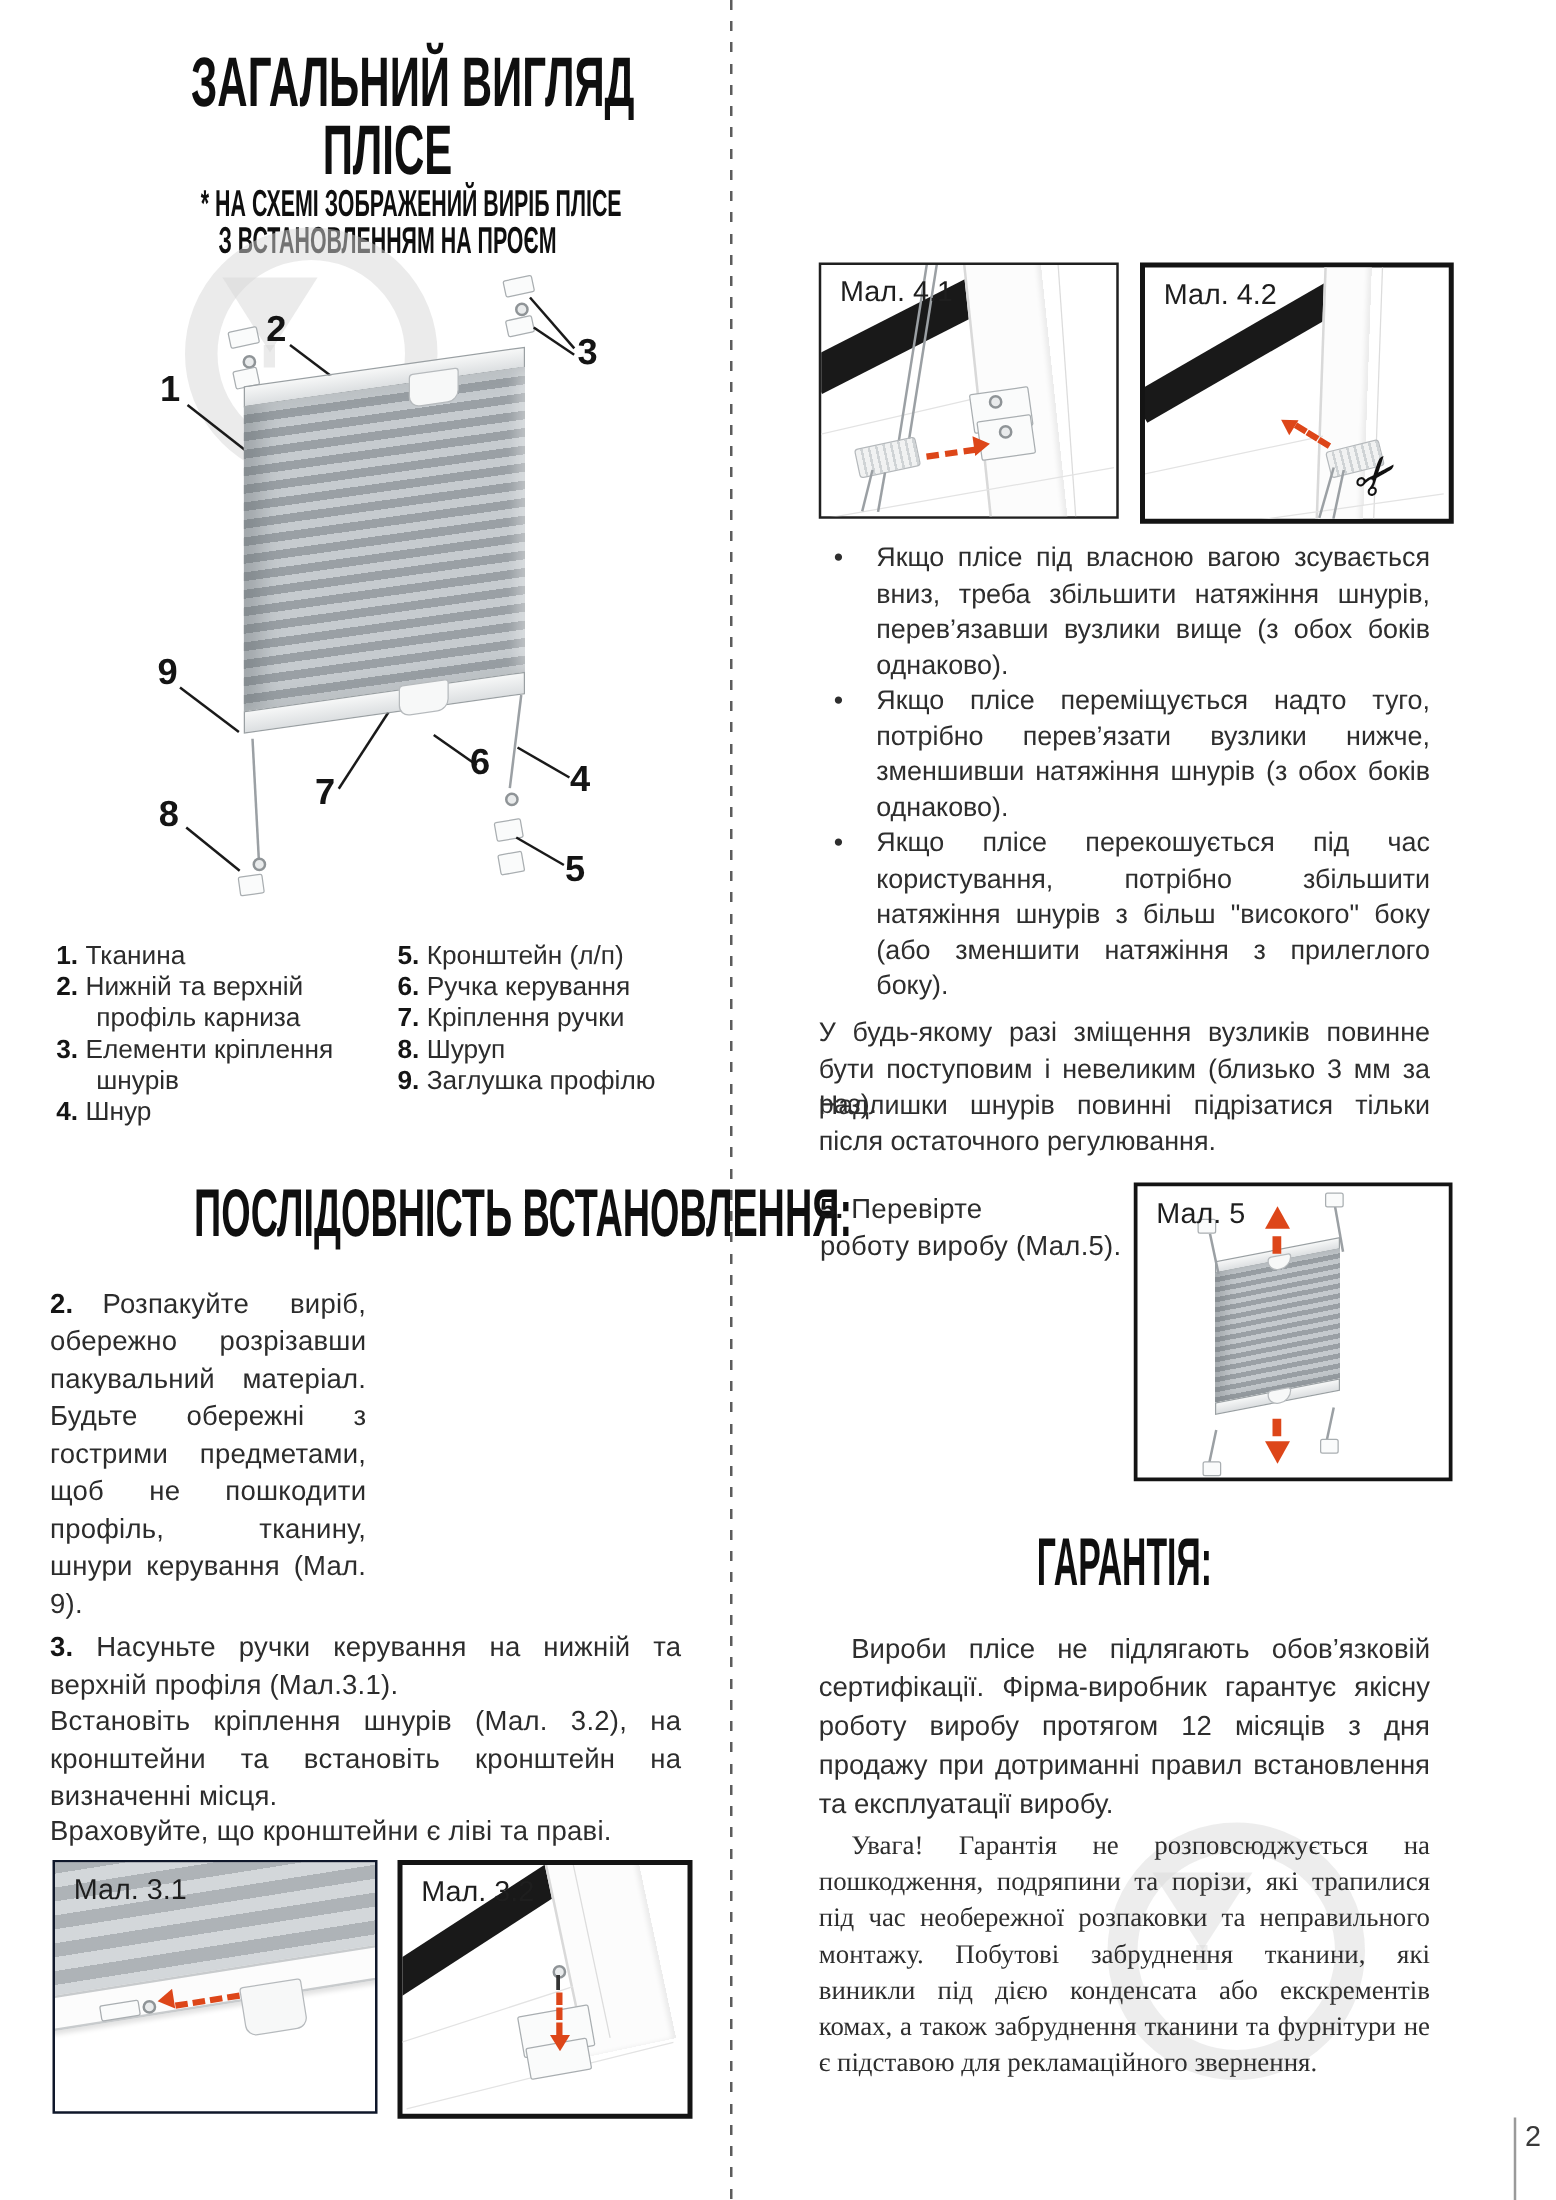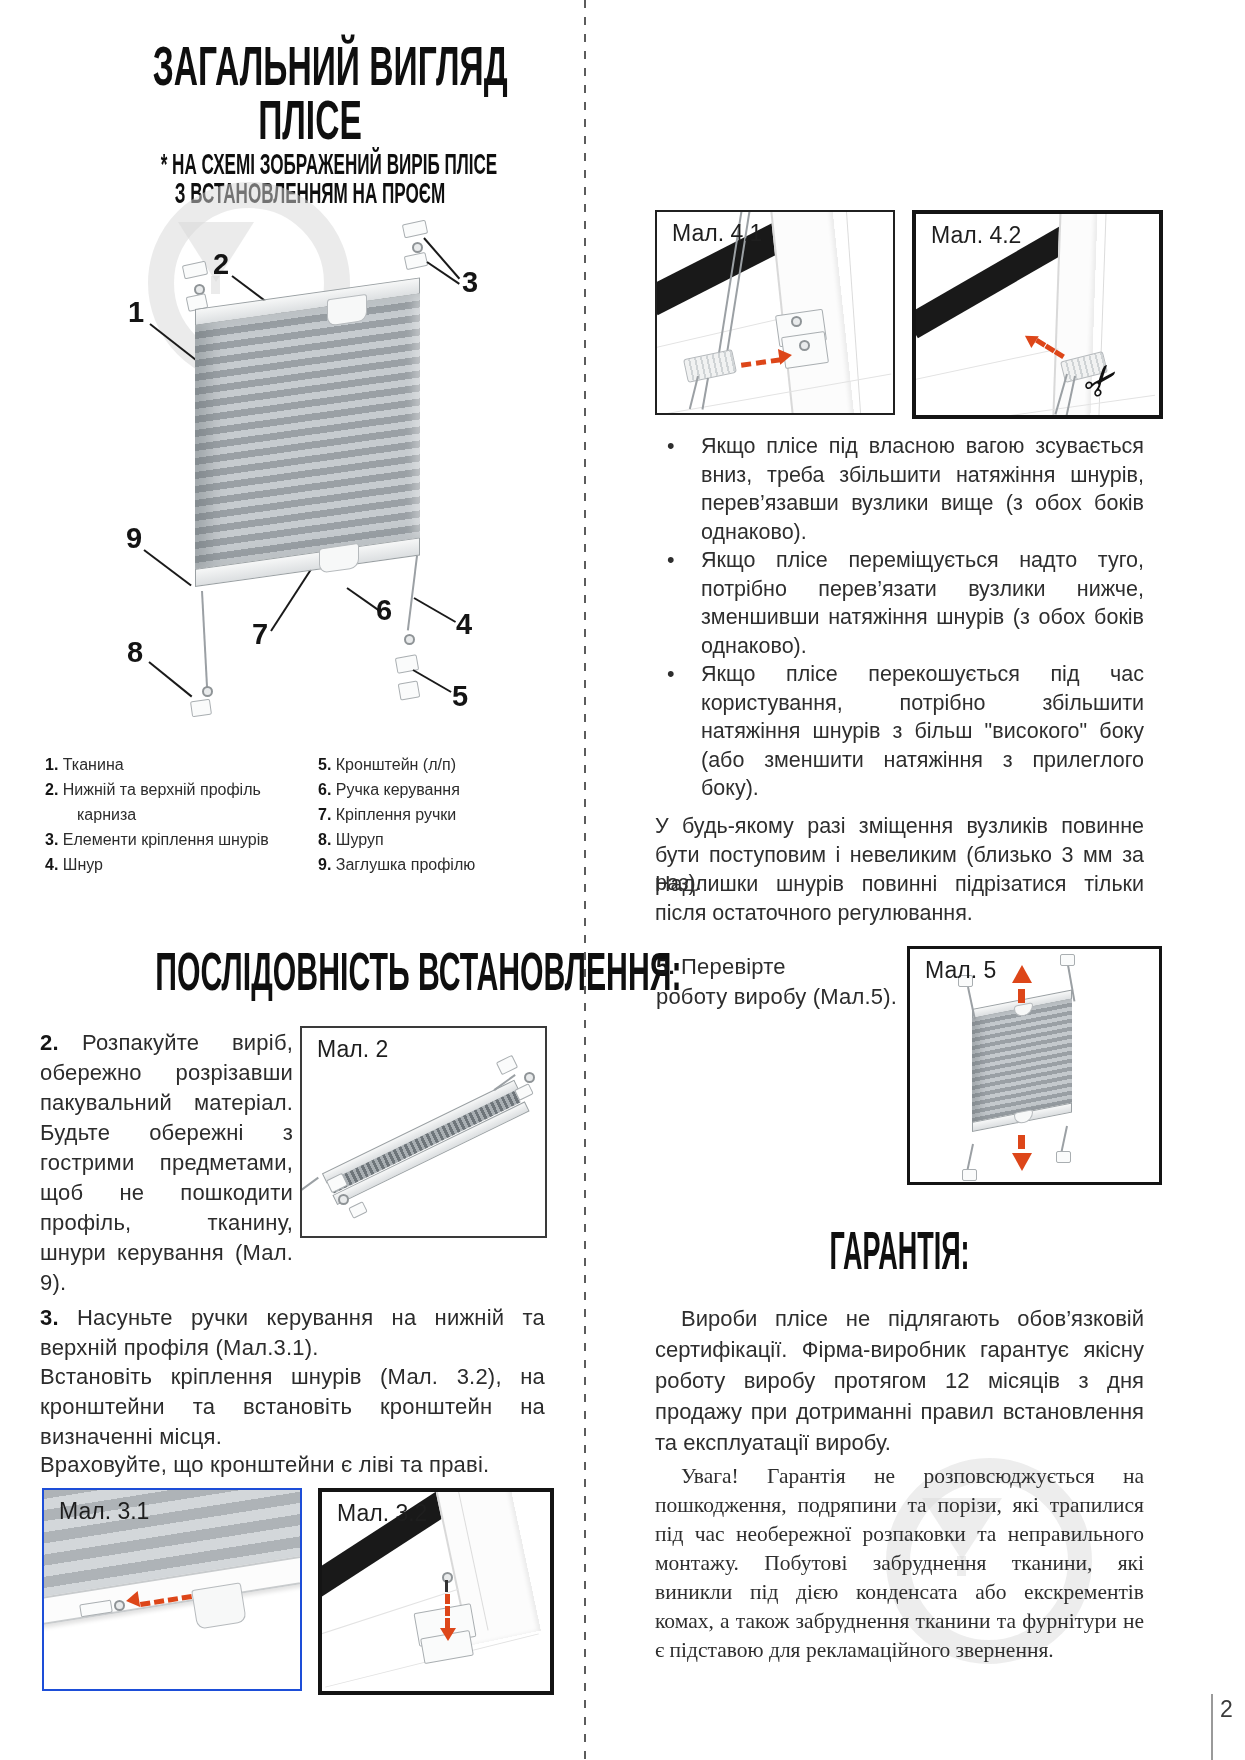--- a/index.html
+++ b/index.html
@@ -10,21 +10,21 @@
   .t1{left:48px;top:40px;width:524px;font-size:56px;line-height:52px;transform:scaleX(.60);}
   .t2{left:48px;top:94px;width:524px;font-size:56px;line-height:52px;transform:scaleX(.60);}
   .s1{left:48px;top:150px;width:524px;font-size:30px;line-height:28px;transform:scaleX(.57);}
   .s2{left:48px;top:179px;width:524px;font-size:30px;line-height:28px;transform:scaleX(.57);}
   .seqh{left:40px;top:946px;width:524px;font-size:54px;line-height:50px;transform:scaleX(.56);}
   .warh{left:655px;top:1224px;width:489px;font-size:54px;line-height:52px;transform:scaleX(.50);}
   
   .para{position:absolute;font-size:22px;line-height:30px;text-align:justify;color:#2c2c2c;letter-spacing:.2px;}
   .num{font-weight:700;color:#151515;}
   .numgap{display:inline-block;min-width:42px;font-weight:700;color:#151515;}
-  .legend-col{position:absolute;font-size:16px;line-height:25px;color:#2c2c2c;}
+  .legend-col{position:absolute;font-size:21px;line-height:25px;color:#2c2c2c;}
   .litem{padding-left:32px;text-indent:-32px;margin:0;}
   .bullets{position:absolute;font-size:21.5px;line-height:28.5px;}
   .bullet{position:relative;padding-left:46px;text-align:justify;margin:0;}
   .bmark{position:absolute;left:12px;top:0;}
   .noteblk{position:absolute;font-size:21.5px;line-height:28.5px;text-align:justify;}
   .warr1{position:absolute;font-size:22px;line-height:31px;text-align:justify;text-indent:26px;}
   .warr2{position:absolute;font-size:21.5px;line-height:29px;text-align:justify;text-indent:26px;}
   
   .divider{position:absolute;left:584px;top:0;width:2px;height:1760px;
            background:repeating-linear-gradient(180deg,#5c5c5c 0 8px,transparent 8px 17px);}
@@ -146,44 +146,28 @@
     <p class="litem"><span class="num">8.</span> <span>Шуруп</span></p>
     <p class="litem"><span class="num">9.</span> <span>Заглушка профілю</span></p>
   </div>
 
   <div class="cond seqh">ПОСЛІДОВНІСТЬ ВСТАНОВЛЕННЯ:</div>
 
   <div class="para" style="left:40px;top:1028px;width:253px;">
     <span class="numgap">2.</span><span>Розпакуйте виріб, обережно розрізавши пакувальний матеріал. Будьте обережні з гострими предметами, щоб не пошкодити профіль, тканину, шнури керування (Мал. 9).</span>
   </div>
 
-  <div class="fig" style="left:300px;top:1026px;width:243px;height:208px;border:2px solid #3a3a3a;">
-    <div class="flabel">Мал. 2</div>
-    <div style="position:absolute;left:6px;top:24px;width:228px;height:170px;transform:rotate(-26deg);">
-      <div class="rail mal2bar" style="left:8px;top:74px;width:212px;height:9px;"></div>
-      <div class="mal2bar" style="left:10px;top:84px;width:208px;height:13px;background:repeating-linear-gradient(90deg,#6e757a 0 3px,#a9afb3 3px 6px);"></div>
-      <div class="rail mal2bar" style="left:8px;top:98px;width:212px;height:9px;"></div>
-      <div class="cord" style="left:2px;top:76px;height:26px;transform:rotate(80deg);"></div>
-      <div class="cord" style="left:224px;top:70px;height:26px;transform:rotate(80deg);"></div>
-    </div>
-    <div class="piece" style="left:196px;top:30px;width:16px;height:12px;transform:rotate(-26deg);"></div>
-    <div class="piece" style="left:214px;top:58px;width:14px;height:10px;transform:rotate(-26deg);"></div>
-    <div class="piece" style="left:26px;top:148px;width:16px;height:12px;transform:rotate(-26deg);"></div>
-    <div class="piece" style="left:48px;top:176px;width:14px;height:10px;transform:rotate(-26deg);"></div>
-    <div class="screw" style="left:222px;top:44px;"></div>
-    <div class="screw" style="left:36px;top:166px;"></div>
-  </div>
 
   <div class="para" style="left:40px;top:1303px;width:505px;">
     <span class="num">3.</span> <span>Насуньте ручки керування на нижній та верхній профіля (Мал.3.1).</span>
   </div>
   <div class="para" style="left:40px;top:1362px;width:505px;">Встановіть кріплення шнурів (Мал. 3.2), на кронштейни та встановіть кронштейн на визначенні місця.</div>
   <div class="para" style="left:40px;top:1450px;width:505px;">Враховуйте, що кронштейни є ліві та праві.</div>
 
-  <div class="fig" style="left:42px;top:1488px;width:256px;height:199px;border:2px solid #1d4ed8;">
+  <div class="fig" style="left:42px;top:1488px;width:256px;height:199px;border:2px solid #0f172a;">
     <div style="position:absolute;left:-14px;top:-46px;width:310px;height:134px;transform:rotate(-9deg);background:repeating-linear-gradient(180deg,#aeb3b7 0 11px,#d3d7da 11px 22px);"></div>
     <div style="position:absolute;left:-14px;top:84px;width:310px;height:24px;background:#fcfcfc;border:2px solid #c8cbcd;transform:rotate(-9deg);box-shadow:0 3px 4px rgba(0,0,0,.12);"></div>
     <div class="piece" style="left:36px;top:112px;width:30px;height:11px;transform:rotate(-9deg);"></div>
     <div class="screw" style="left:70px;top:110px;"></div>
     <div class="bhandle" style="left:150px;top:96px;width:48px;height:38px;transform:rotate(-9deg);"></div>
     <div class="rdh" style="left:96px;top:108px;width:52px;transform:rotate(-9deg);"></div>
     <div class="tri" style="left:82px;top:102px;border-top:8px solid transparent;border-bottom:8px solid transparent;border-right:13px solid #dd4619;transform:rotate(-9deg);"></div>
     <div class="flabel">Мал. 3.1</div>
   </div>
 

